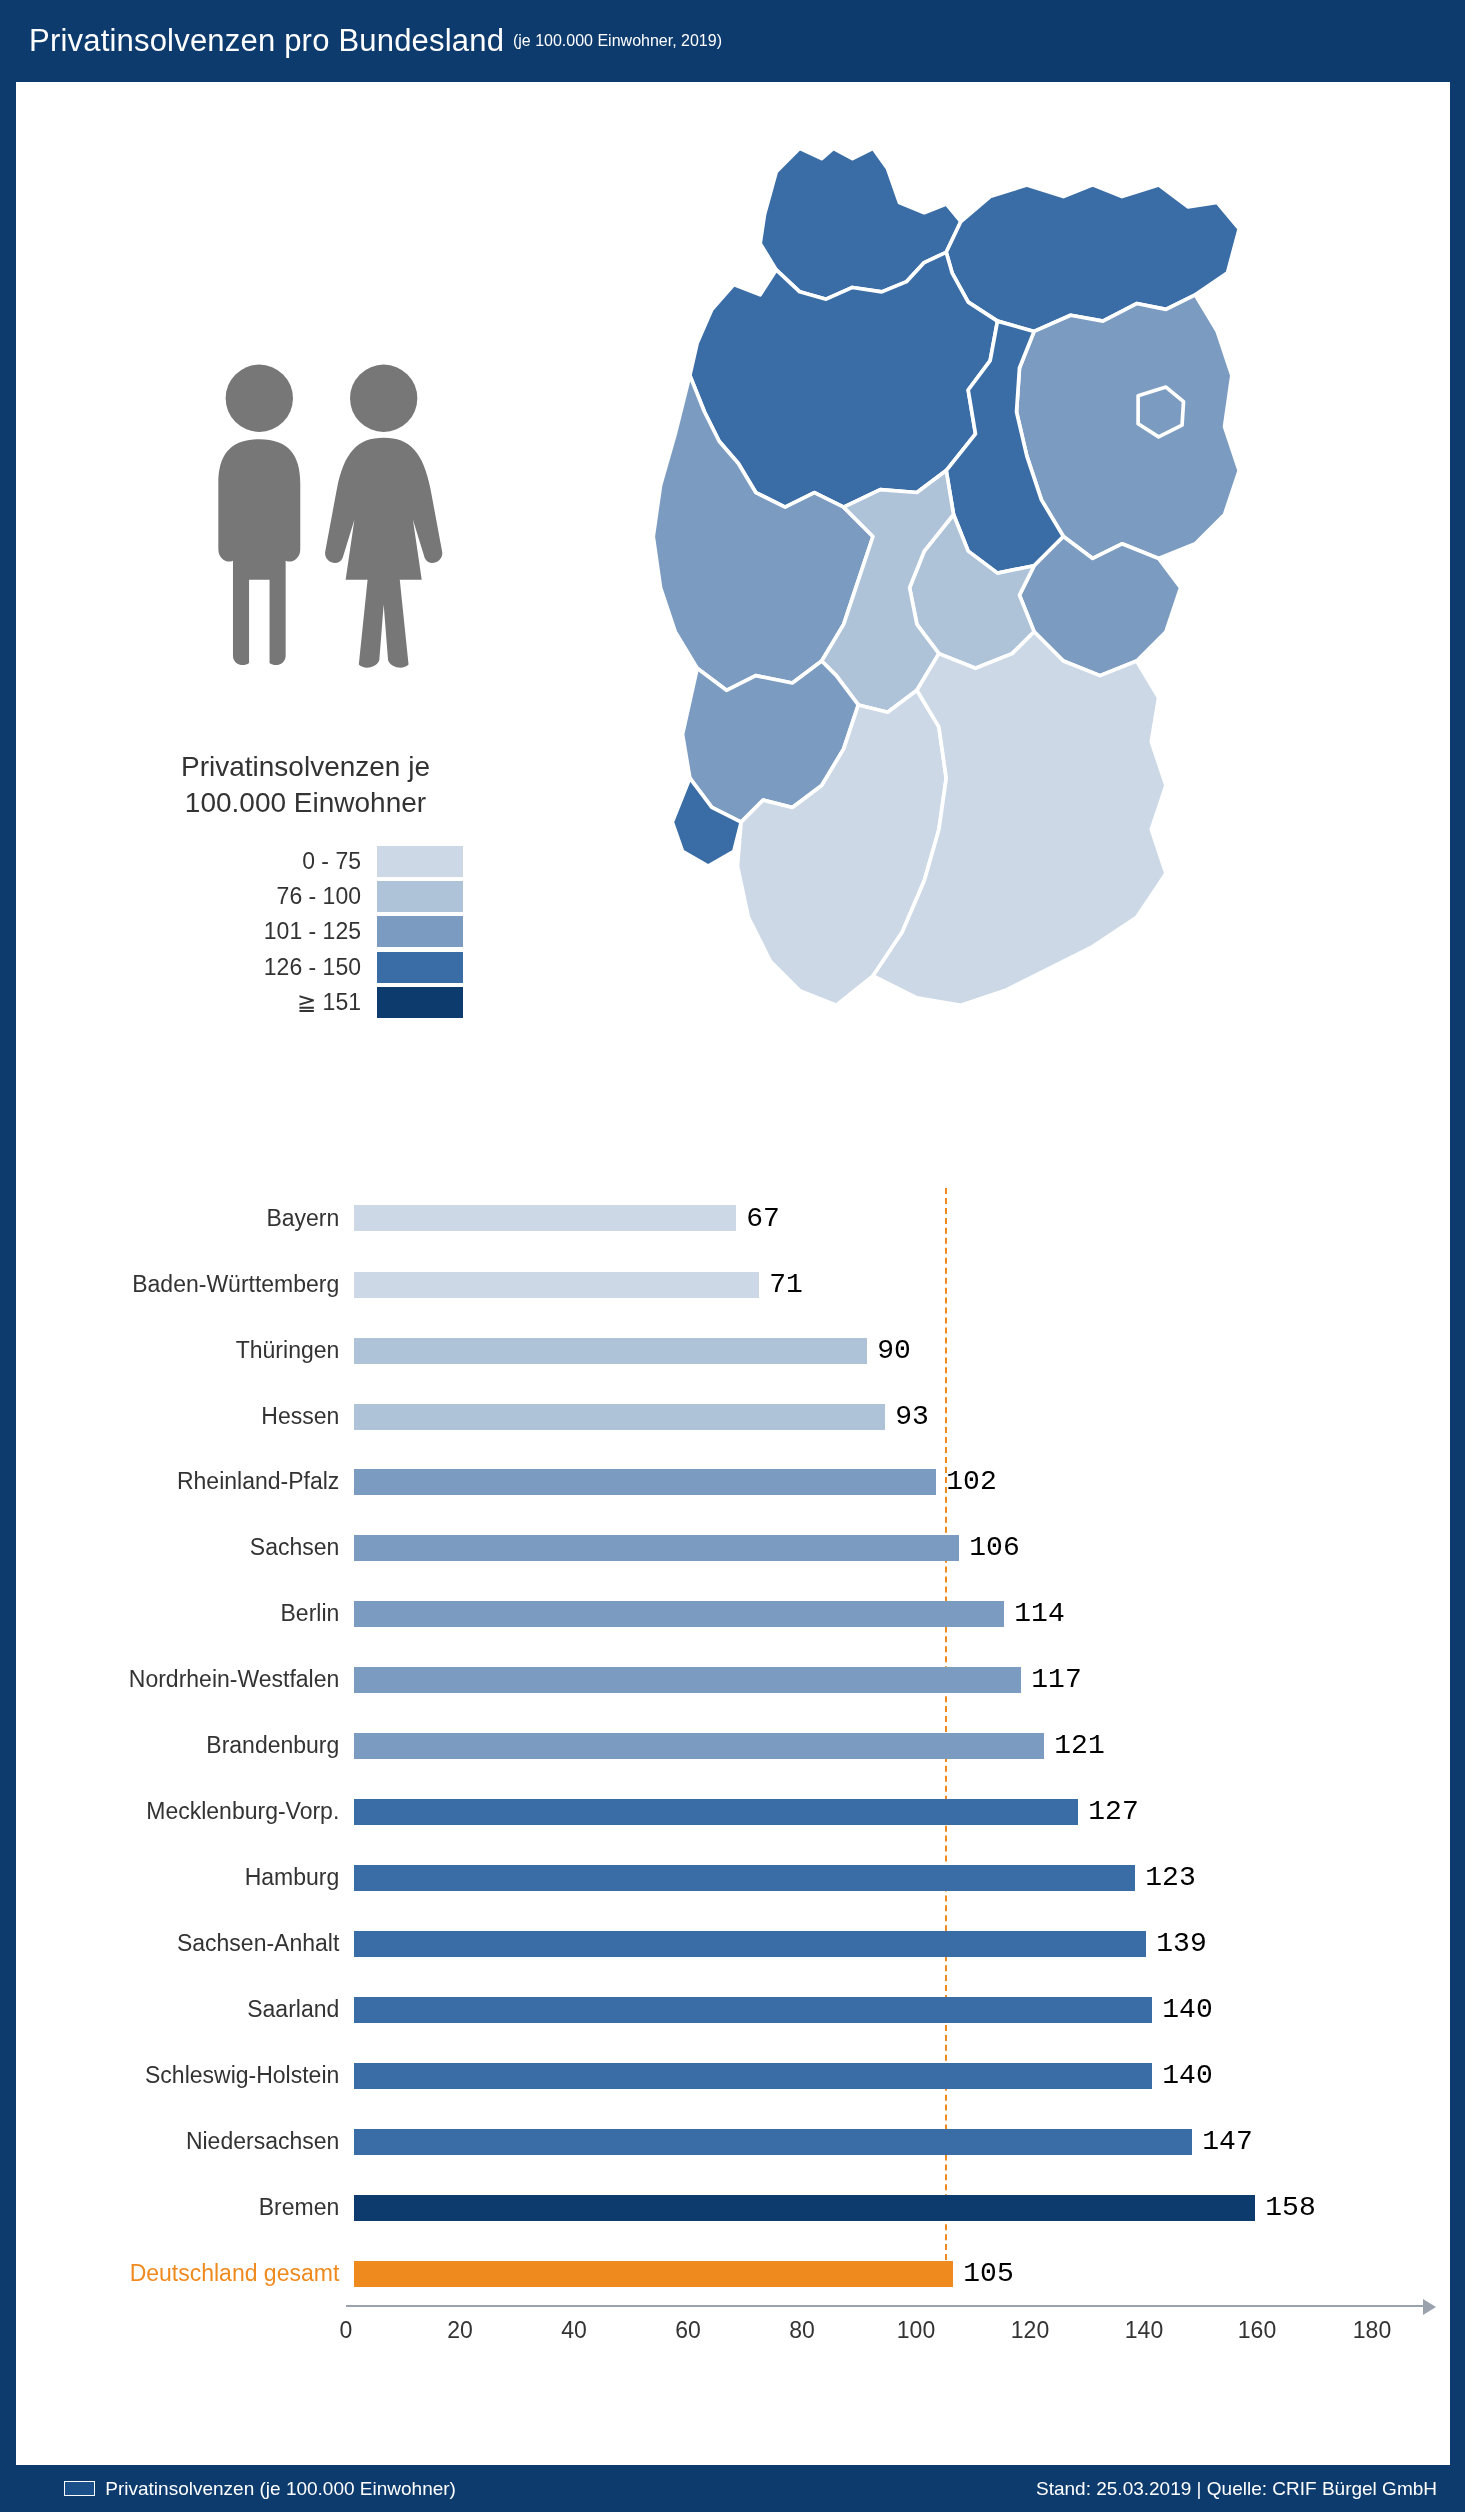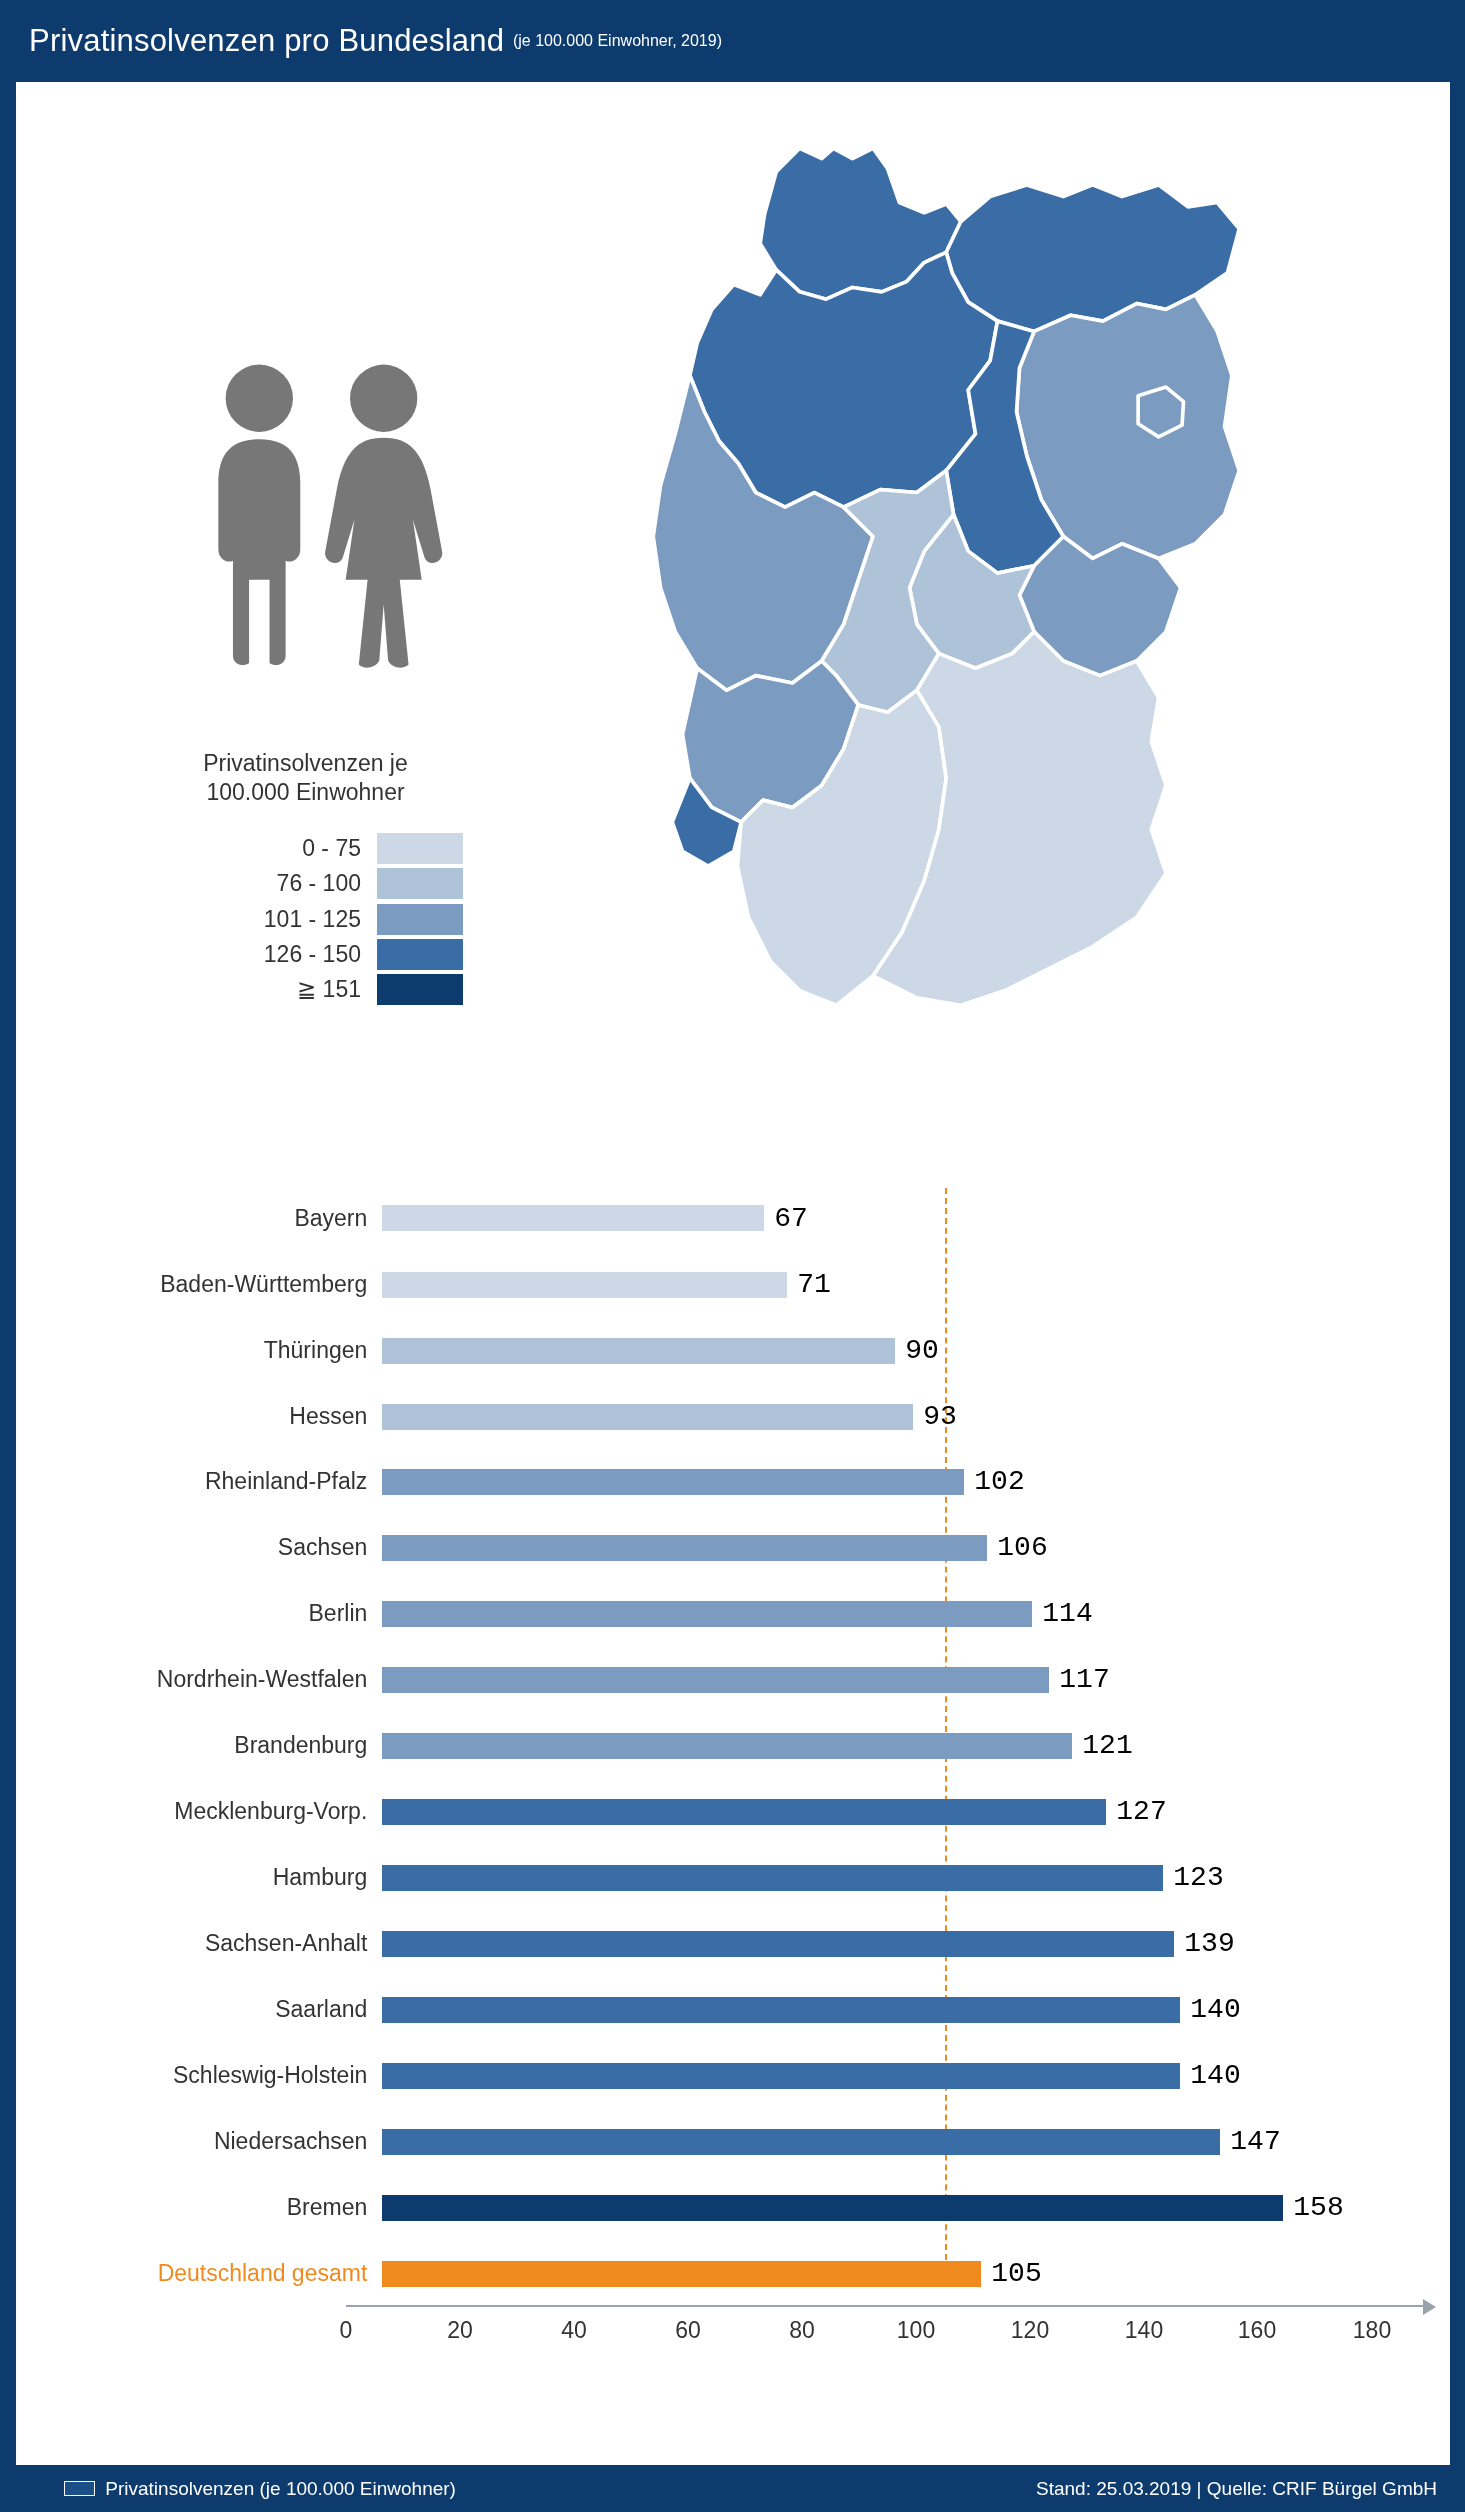--- a/index.html
+++ b/index.html
@@ -51,21 +51,21 @@
   .people {
     position:absolute;
     left:176px; top:278px;
   }
   .legend-block {
     position:absolute;
     left:132px; top:667px;
     width:315px;
   }
   .legend-title {
-    font-size:23px;
+    font-size:28px;
     color:#333;
     text-align:center;
     line-height:1.28;
     margin-bottom:25px;
   }
   .legend-row {
     display:flex;
     align-items:center;
     justify-content:flex-end;
     margin-bottom:4.4px;
@@ -93,25 +93,24 @@
     margin:0 0 0 0;
     height:1209px;
   }
   .chart-inner {
     position:relative;
     width:100%;
     height:100%;
   }
   .bar-row {
     position:absolute;
-    left:0;
+    left:16px;
     height:45px;
     display:flex;
     align-items:center;
-    padding-left:44px;
   }
   .bar-label {
     width:322px;
     text-align:right;
     font-size:23px;
     color:#333;
     padding-right:14.7px;
     white-space:nowrap;
   }
   .bar-label.total { color:#ef8a1f; }

